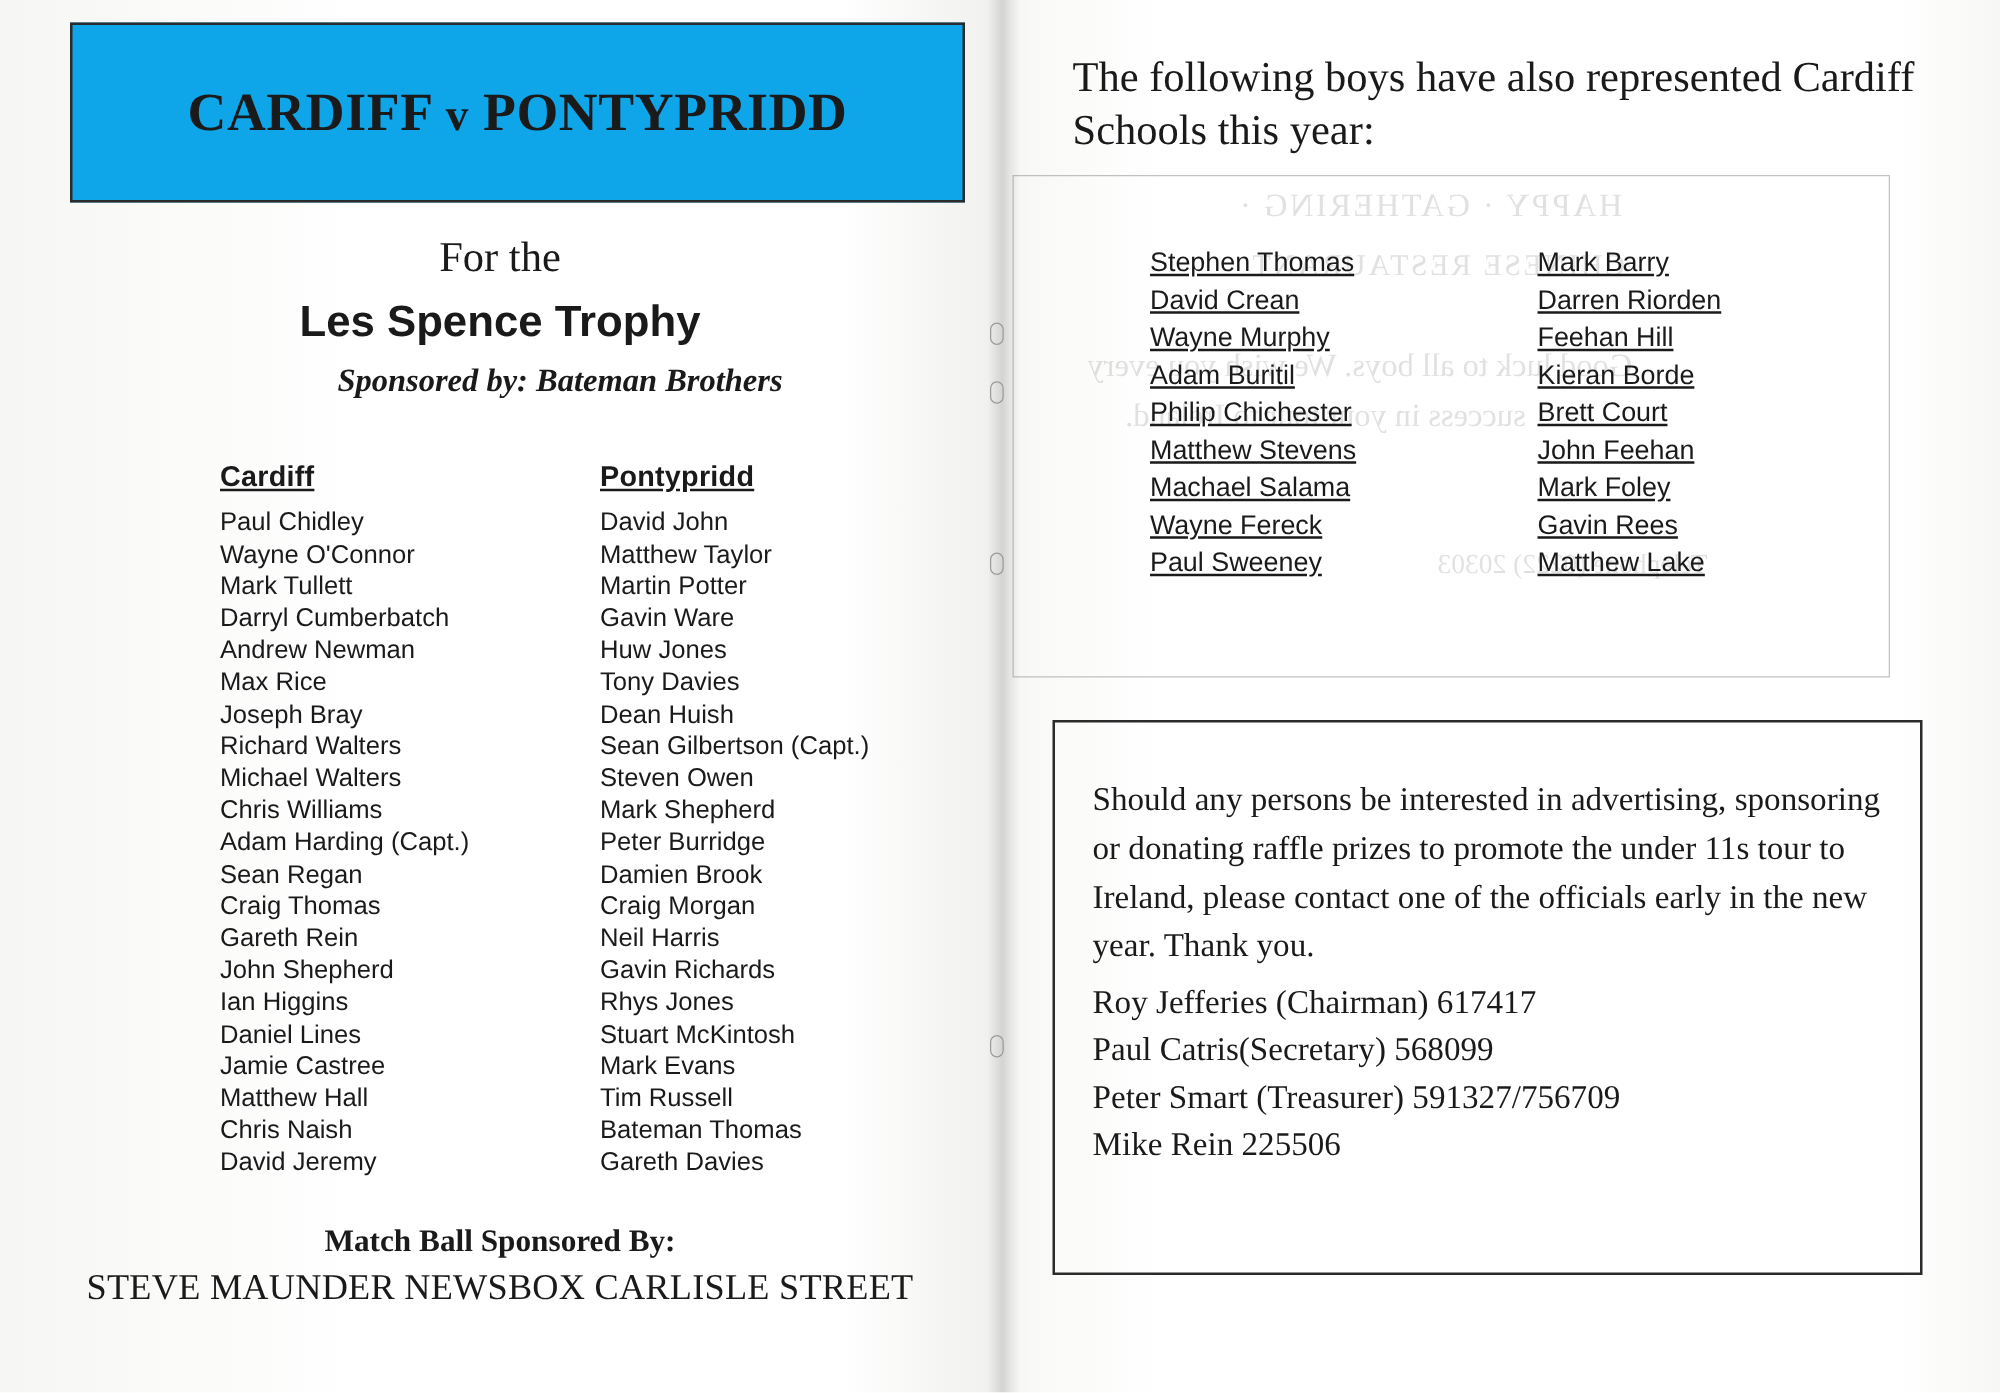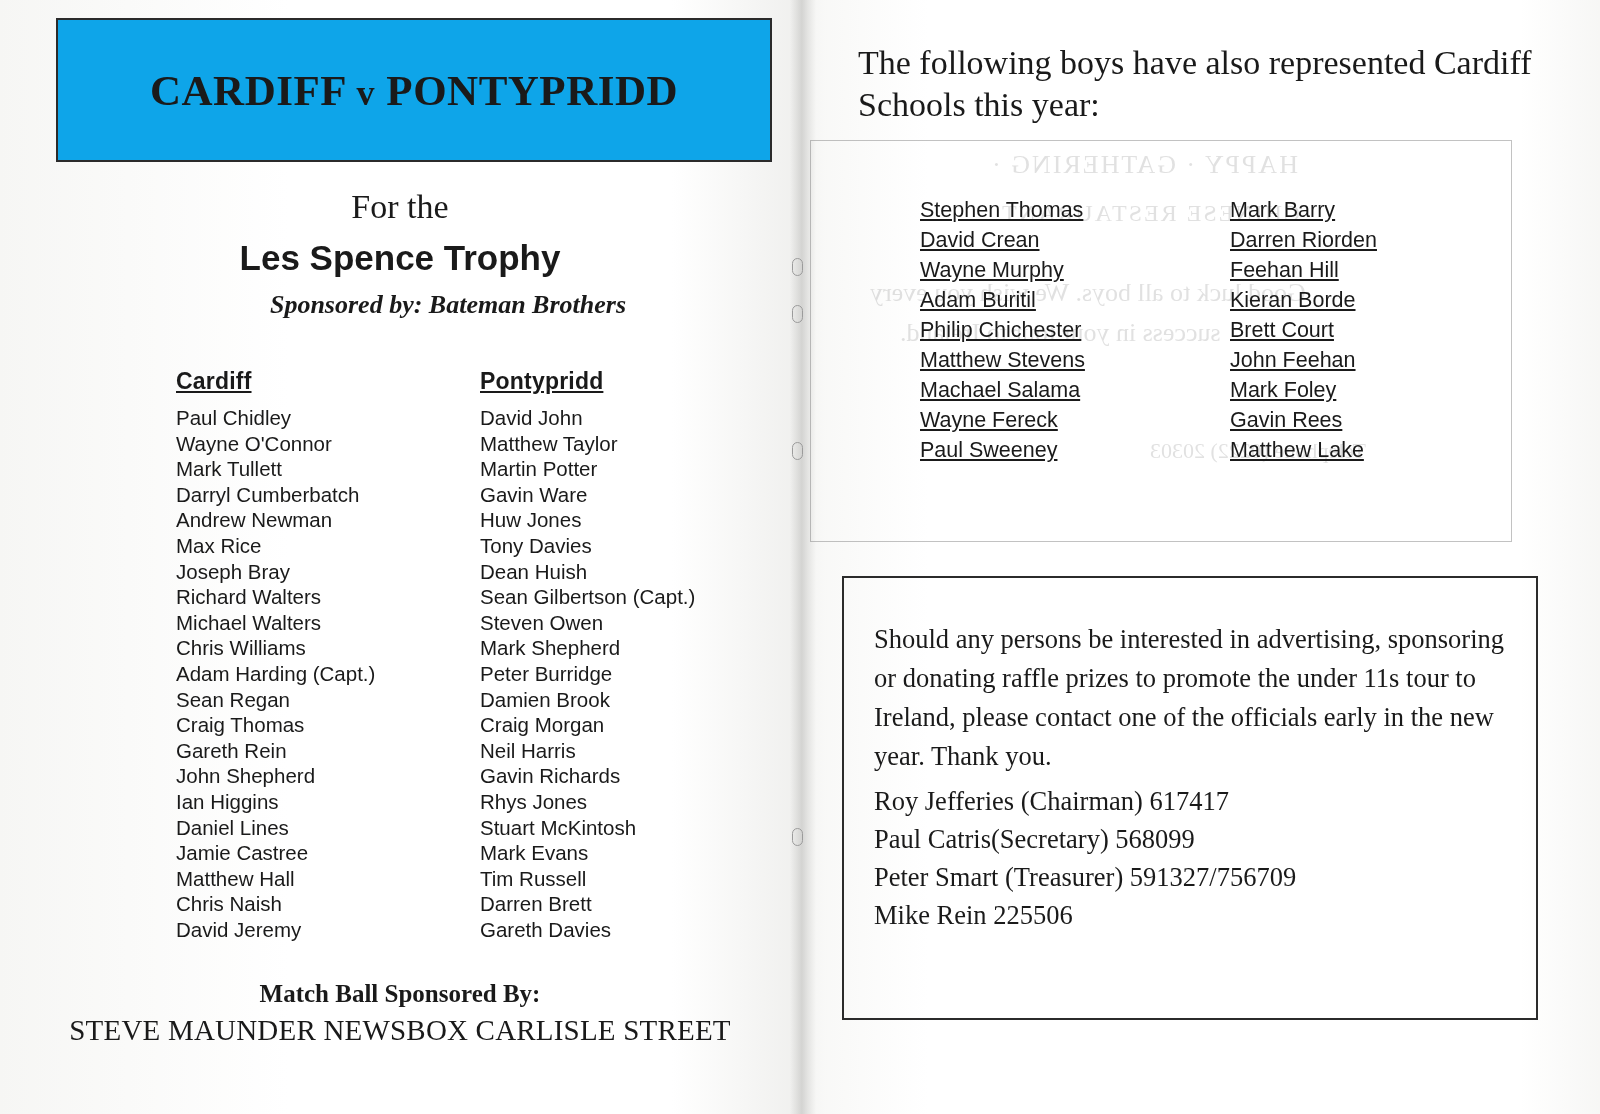--- a/index.html
+++ b/index.html
@@ -301,21 +301,21 @@
         <li>Mark Shepherd</li>
         <li>Peter Burridge</li>
         <li>Damien Brook</li>
         <li>Craig Morgan</li>
         <li>Neil Harris</li>
         <li>Gavin Richards</li>
         <li>Rhys Jones</li>
         <li>Stuart McKintosh</li>
         <li>Mark Evans</li>
         <li>Tim Russell</li>
-        <li>Darren Brett</li>
+        <li>Bateman Thomas</li>
         <li>Gareth Davies</li>
       </ul>
     </div>
 
   </div>
 
   <div class="matchball">Match Ball Sponsored By:</div>
   <div class="maunder">STEVE MAUNDER NEWSBOX CARLISLE STREET</div>
 
 </div>

